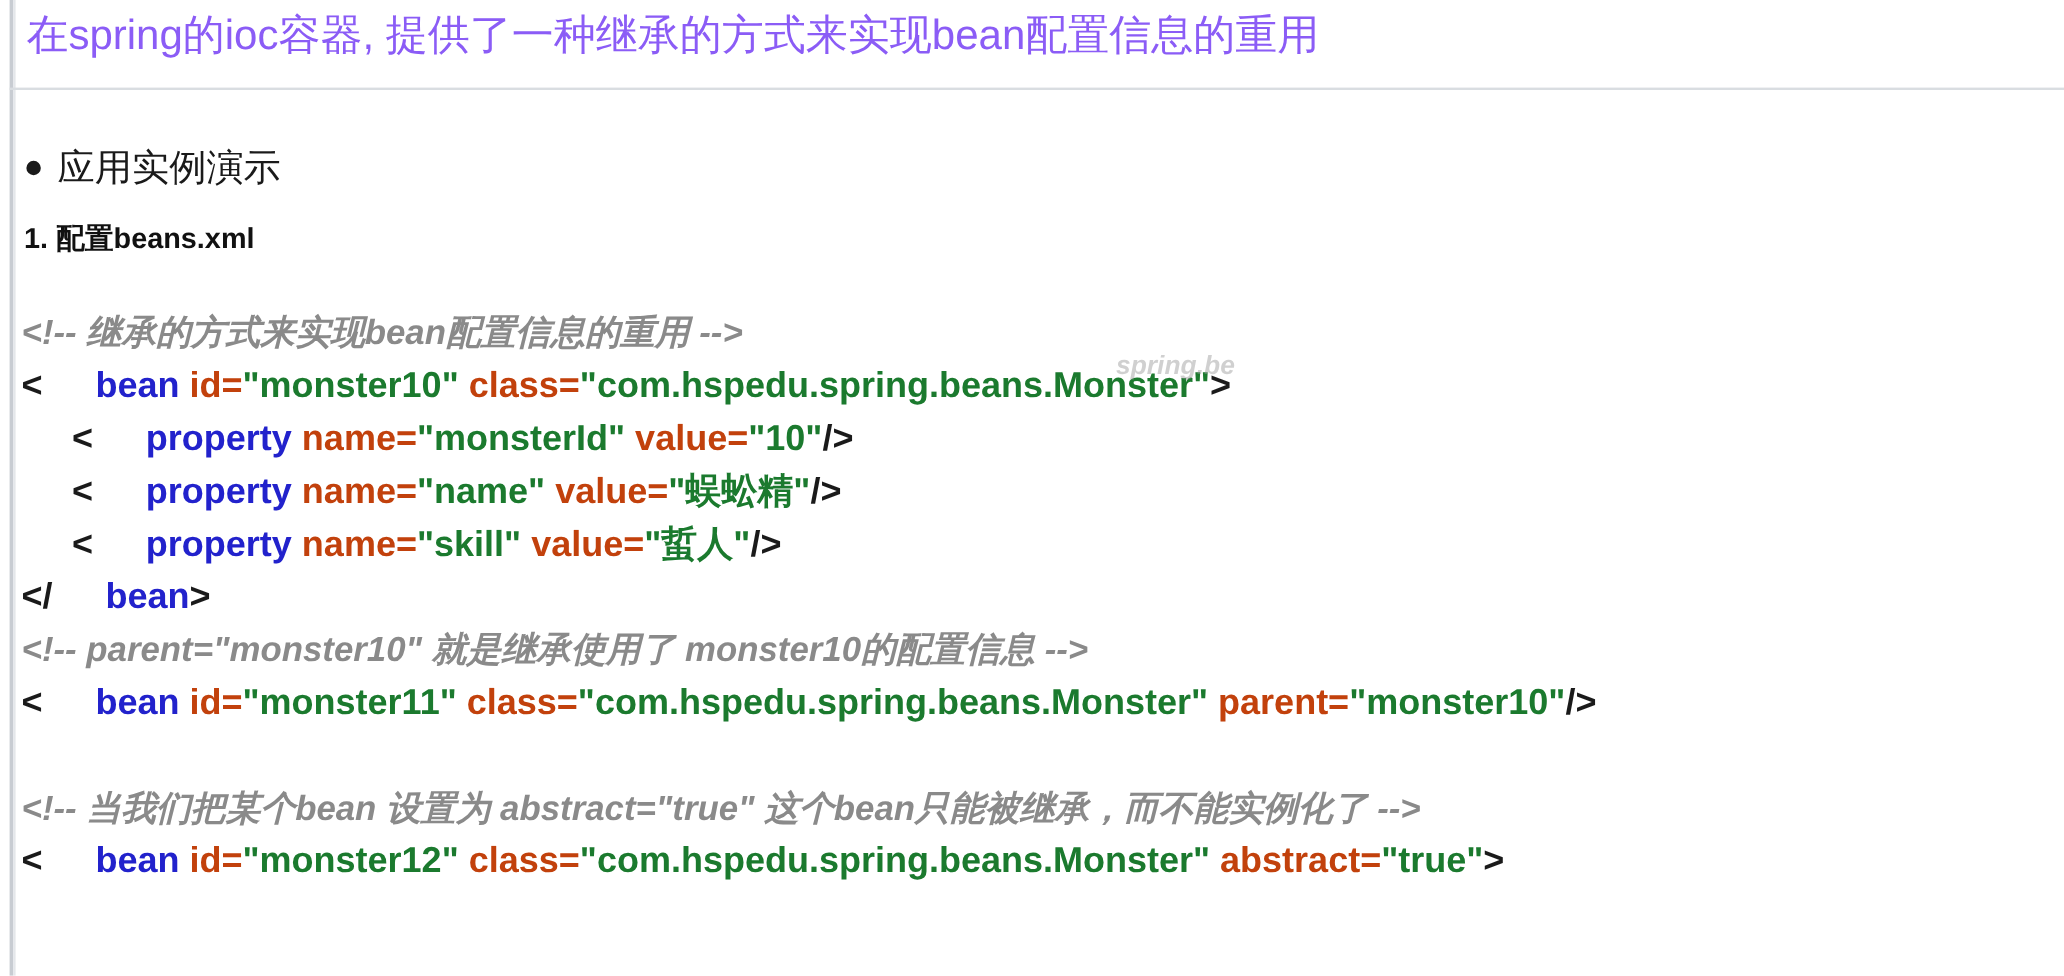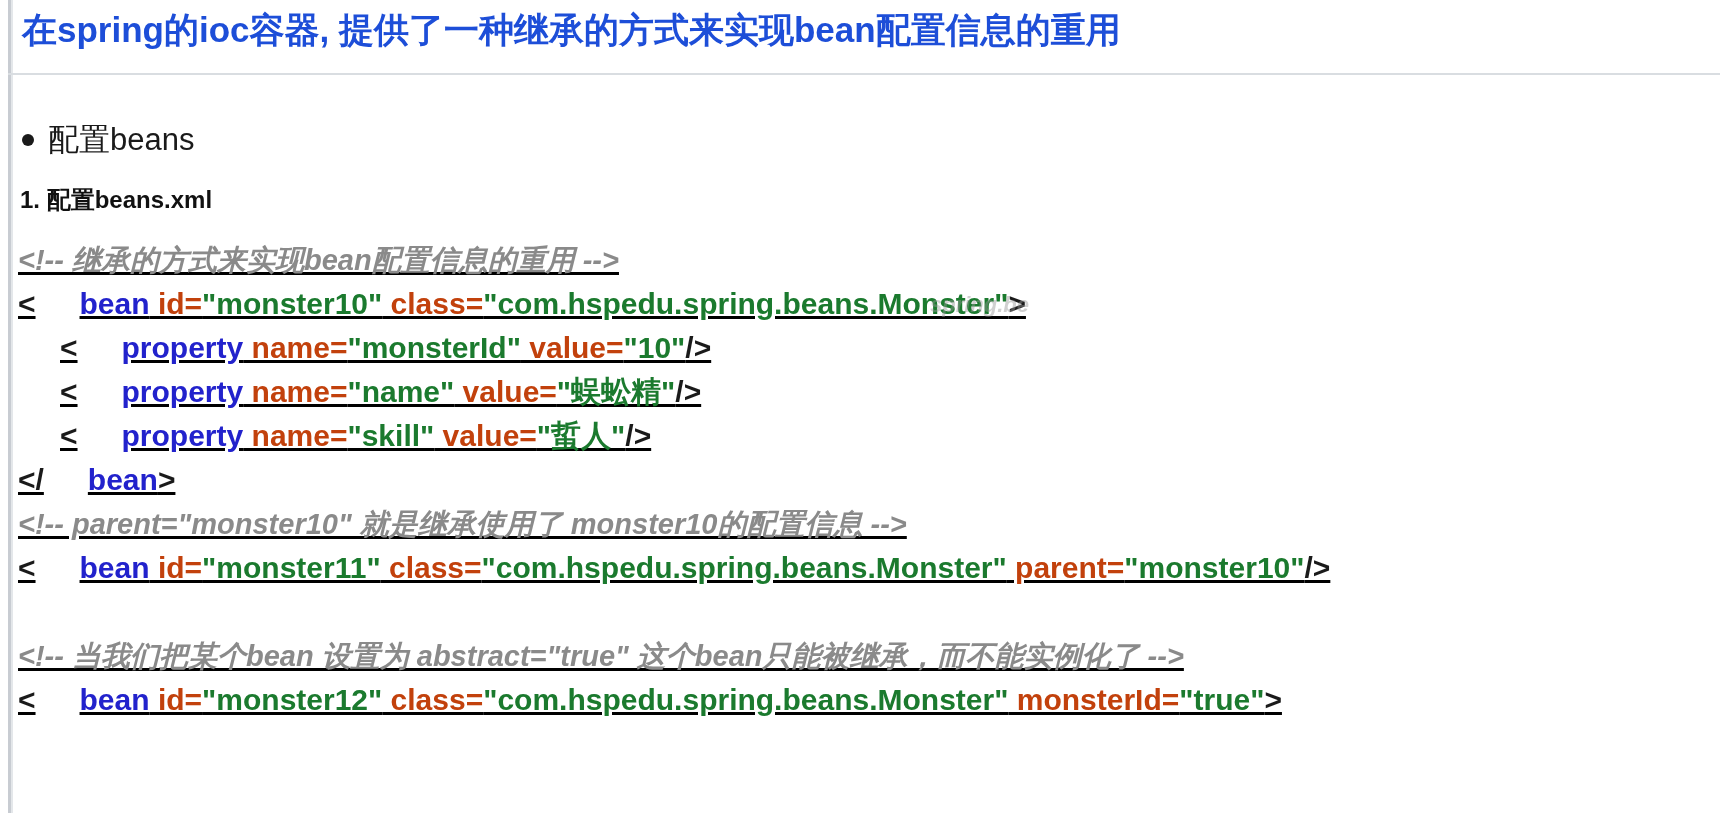--- a/index.html
+++ b/index.html
@@ -40,22 +40,22 @@
     background: #e4e7ea;
   }
 
   
   .headline {
     position: absolute;
     left: 22px;
     top: 6px;
     font-size: 35px;
     line-height: 48px;
-    font-weight: 700;
-    color: #1d4ed8;
+    font-weight: 400;
+    color: #8b5cf6;
     white-space: nowrap;
     letter-spacing: 0px;
   }
   .rule {
     position: absolute;
     left: 8px;
     top: 73px;
     width: 1712px;
     height: 2px;
     background: #d9dde1;
@@ -95,23 +95,22 @@
     line-height: 38px;
     font-weight: 700;
     color: #111111;
     white-space: nowrap;
   }
 
   
   .code {
     position: absolute;
     left: 18px;
-    top: 238px;
+    top: 256px;
     width: 1700px;
-    text-decoration: underline;
   }
   .code-line {
     font-size: 30px;
     line-height: 44px;
     font-weight: 700;
     white-space: pre;
     color: #1b5e20;
     font-family: "Liberation Sans", "DejaVu Sans", sans-serif;
   }
   .code-line.blank { height: 44px; }
@@ -148,34 +147,34 @@
 
   <div class="edge-left"></div>
   <div class="edge-left2"></div>
 
   <div class="headline">在spring的ioc容器, 提供了一种继承的方式来实现bean配置信息的重用</div>
 
   <div class="rule"></div>
 
   <div class="bullet-row">
     <span class="bullet-dot"></span>
-    <span class="bullet-text">配置beans</span>
+    <span class="bullet-text">应用实例演示</span>
   </div>
 
   <div class="numbered">1. 配置beans.xml</div>
 
   <div class="code" id="code-block">
       <div class="code-line" id="comment-reuse"><span class="cmt">&lt;!-- 继承的方式来实现bean配置信息的重用 --&gt;</span></div>
       <div class="code-line" id="bean-monster10-open"><span class="tag">&lt;</span><span class="el">bean</span><span class="attr"> id=</span><span class="val">"monster10"</span><span class="attr"> class=</span><span class="val">"com.hspedu.spring.beans.Monster"</span><span class="tag">&gt;</span></div>
       <div class="code-line" id="property-monsterId"><span class="indent"></span><span class="tag">&lt;</span><span class="el">property</span><span class="attr"> name=</span><span class="val">"monsterId"</span><span class="attr"> value=</span><span class="val">"10"</span><span class="tag">/&gt;</span></div>
       <div class="code-line" id="property-name"><span class="indent"></span><span class="tag">&lt;</span><span class="el">property</span><span class="attr"> name=</span><span class="val">"name"</span><span class="attr"> value=</span><span class="val">"蜈蚣精"</span><span class="tag">/&gt;</span></div>
       <div class="code-line" id="property-skill"><span class="indent"></span><span class="tag">&lt;</span><span class="el">property</span><span class="attr"> name=</span><span class="val">"skill"</span><span class="attr"> value=</span><span class="val">"蜇人"</span><span class="tag">/&gt;</span></div>
       <div class="code-line" id="bean-monster10-close"><span class="tag">&lt;/</span><span class="el">bean</span><span class="tag">&gt;</span></div>
       <div class="code-line" id="comment-parent"><span class="cmt">&lt;!-- parent="monster10" 就是继承使用了 monster10的配置信息 --&gt;</span></div>
       <div class="code-line" id="bean-monster11"><span class="tag">&lt;</span><span class="el">bean</span><span class="attr"> id=</span><span class="val">"monster11"</span><span class="attr"> class=</span><span class="val">"com.hspedu.spring.beans.Monster"</span><span class="attr"> parent=</span><span class="val">"monster10"</span><span class="tag">/&gt;</span></div>
       <div class="code-line blank" id="blank-1"></div>
       <div class="code-line" id="comment-abstract"><span class="cmt">&lt;!-- 当我们把某个bean 设置为 abstract="true" 这个bean只能被继承，而不能实例化了 --&gt;</span></div>
-      <div class="code-line" id="bean-monster12"><span class="tag">&lt;</span><span class="el">bean</span><span class="attr"> id=</span><span class="val">"monster12"</span><span class="attr"> class=</span><span class="val">"com.hspedu.spring.beans.Monster"</span><span class="attr"> monsterId=</span><span class="val">"true"</span><span class="tag">&gt;</span></div>
+      <div class="code-line" id="bean-monster12"><span class="tag">&lt;</span><span class="el">bean</span><span class="attr"> id=</span><span class="val">"monster12"</span><span class="attr"> class=</span><span class="val">"com.hspedu.spring.beans.Monster"</span><span class="attr"> abstract=</span><span class="val">"true"</span><span class="tag">&gt;</span></div>
     </div>
 
   <div class="watermark">spring.be</div>
 
 </div>
 
 </body></html>

